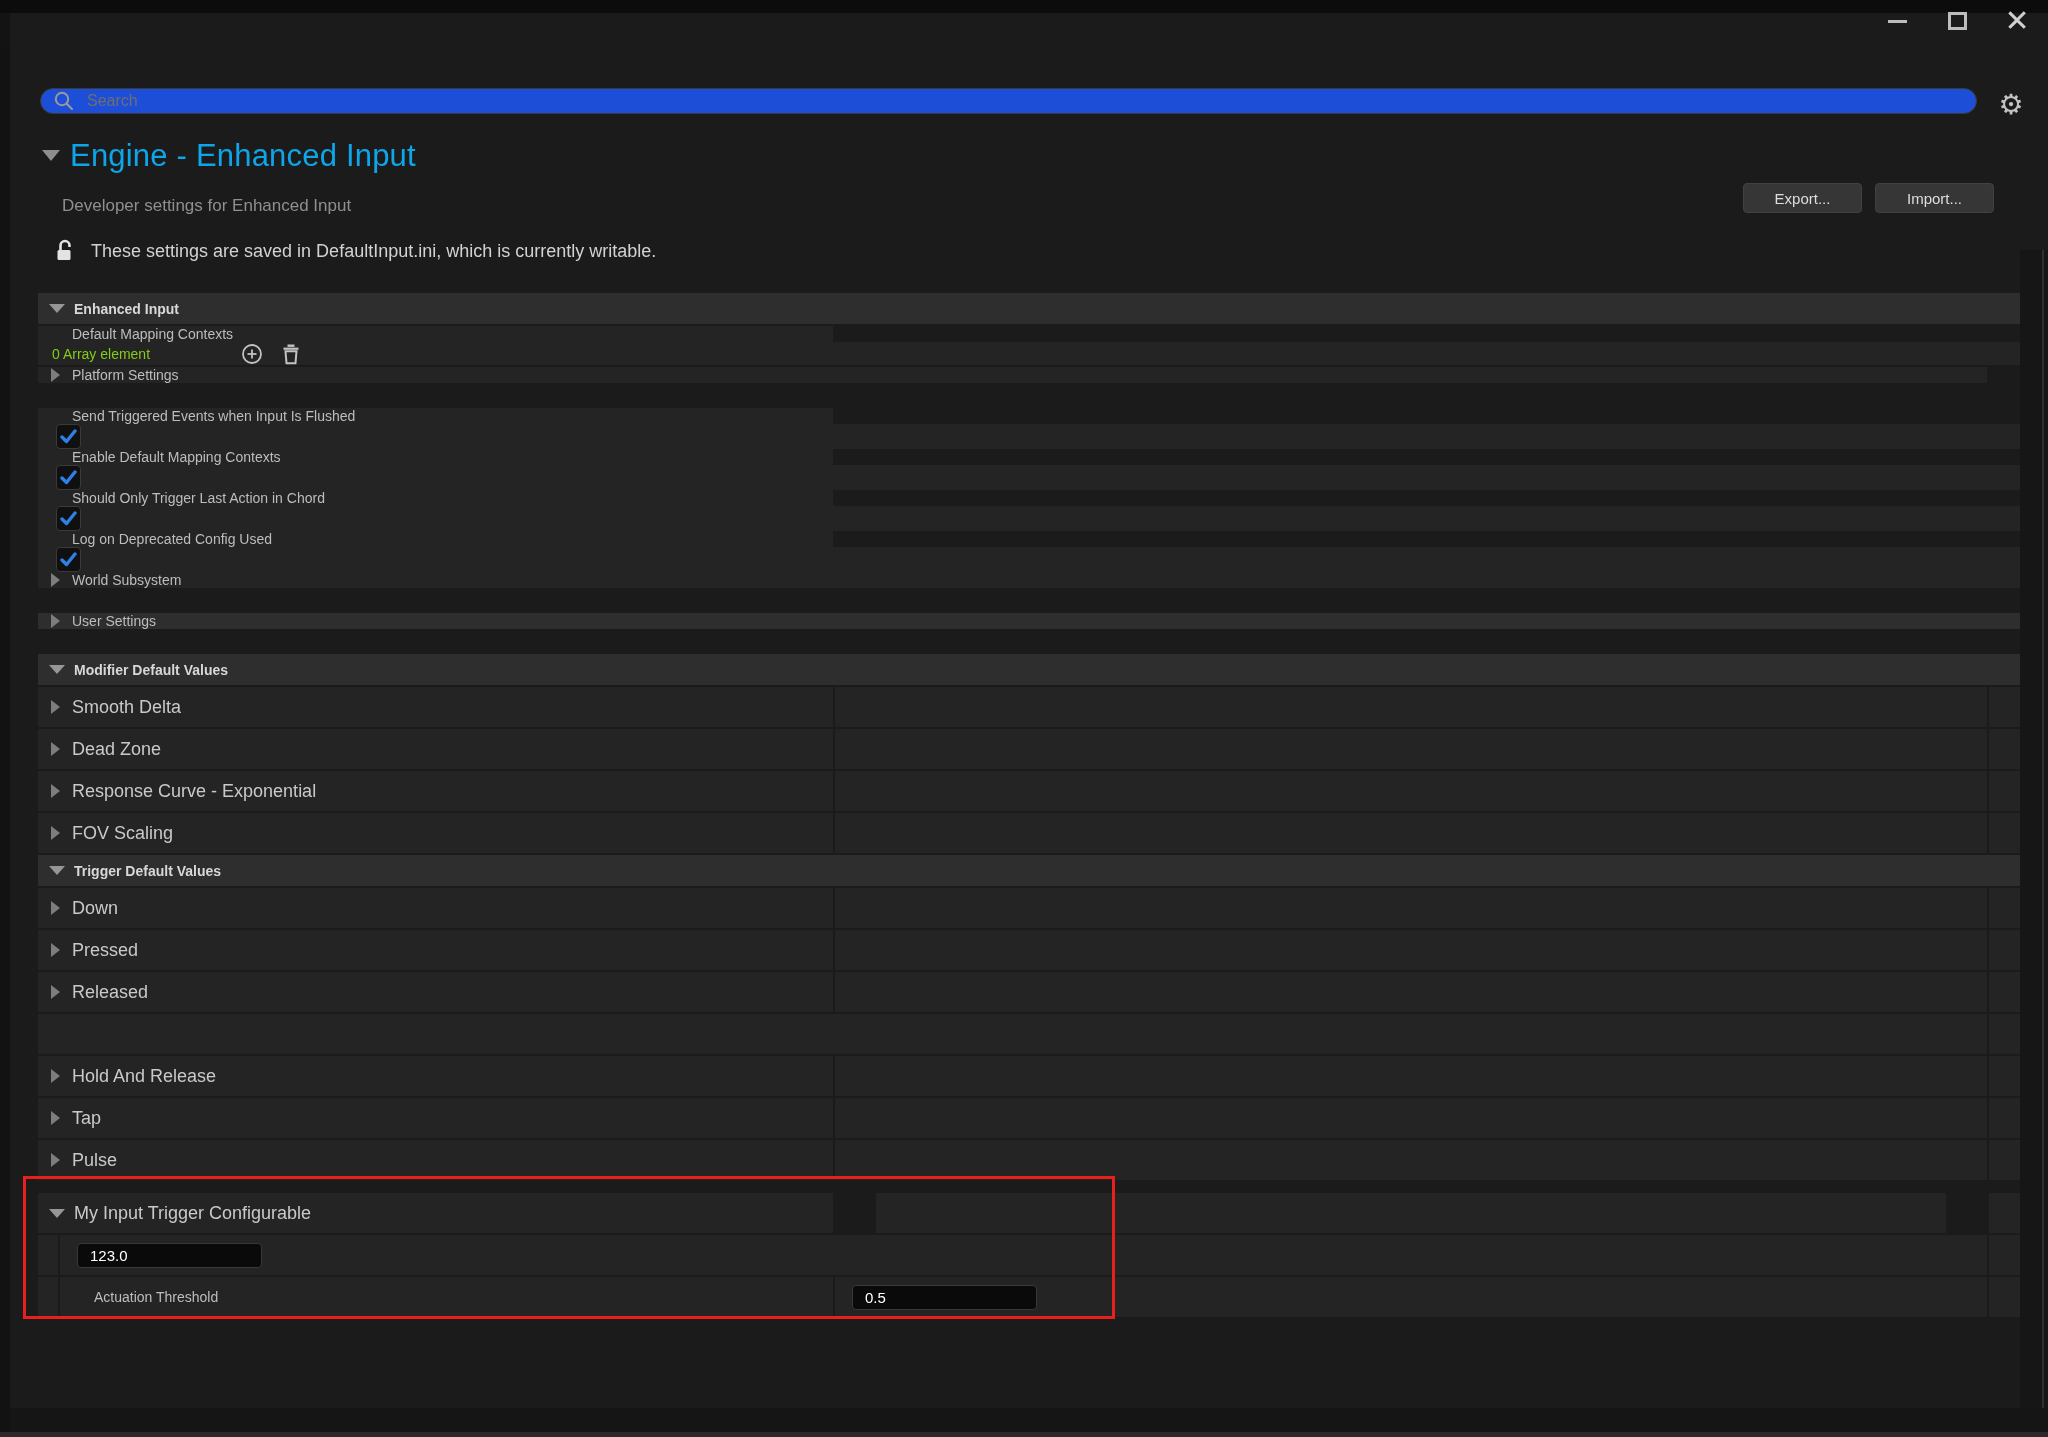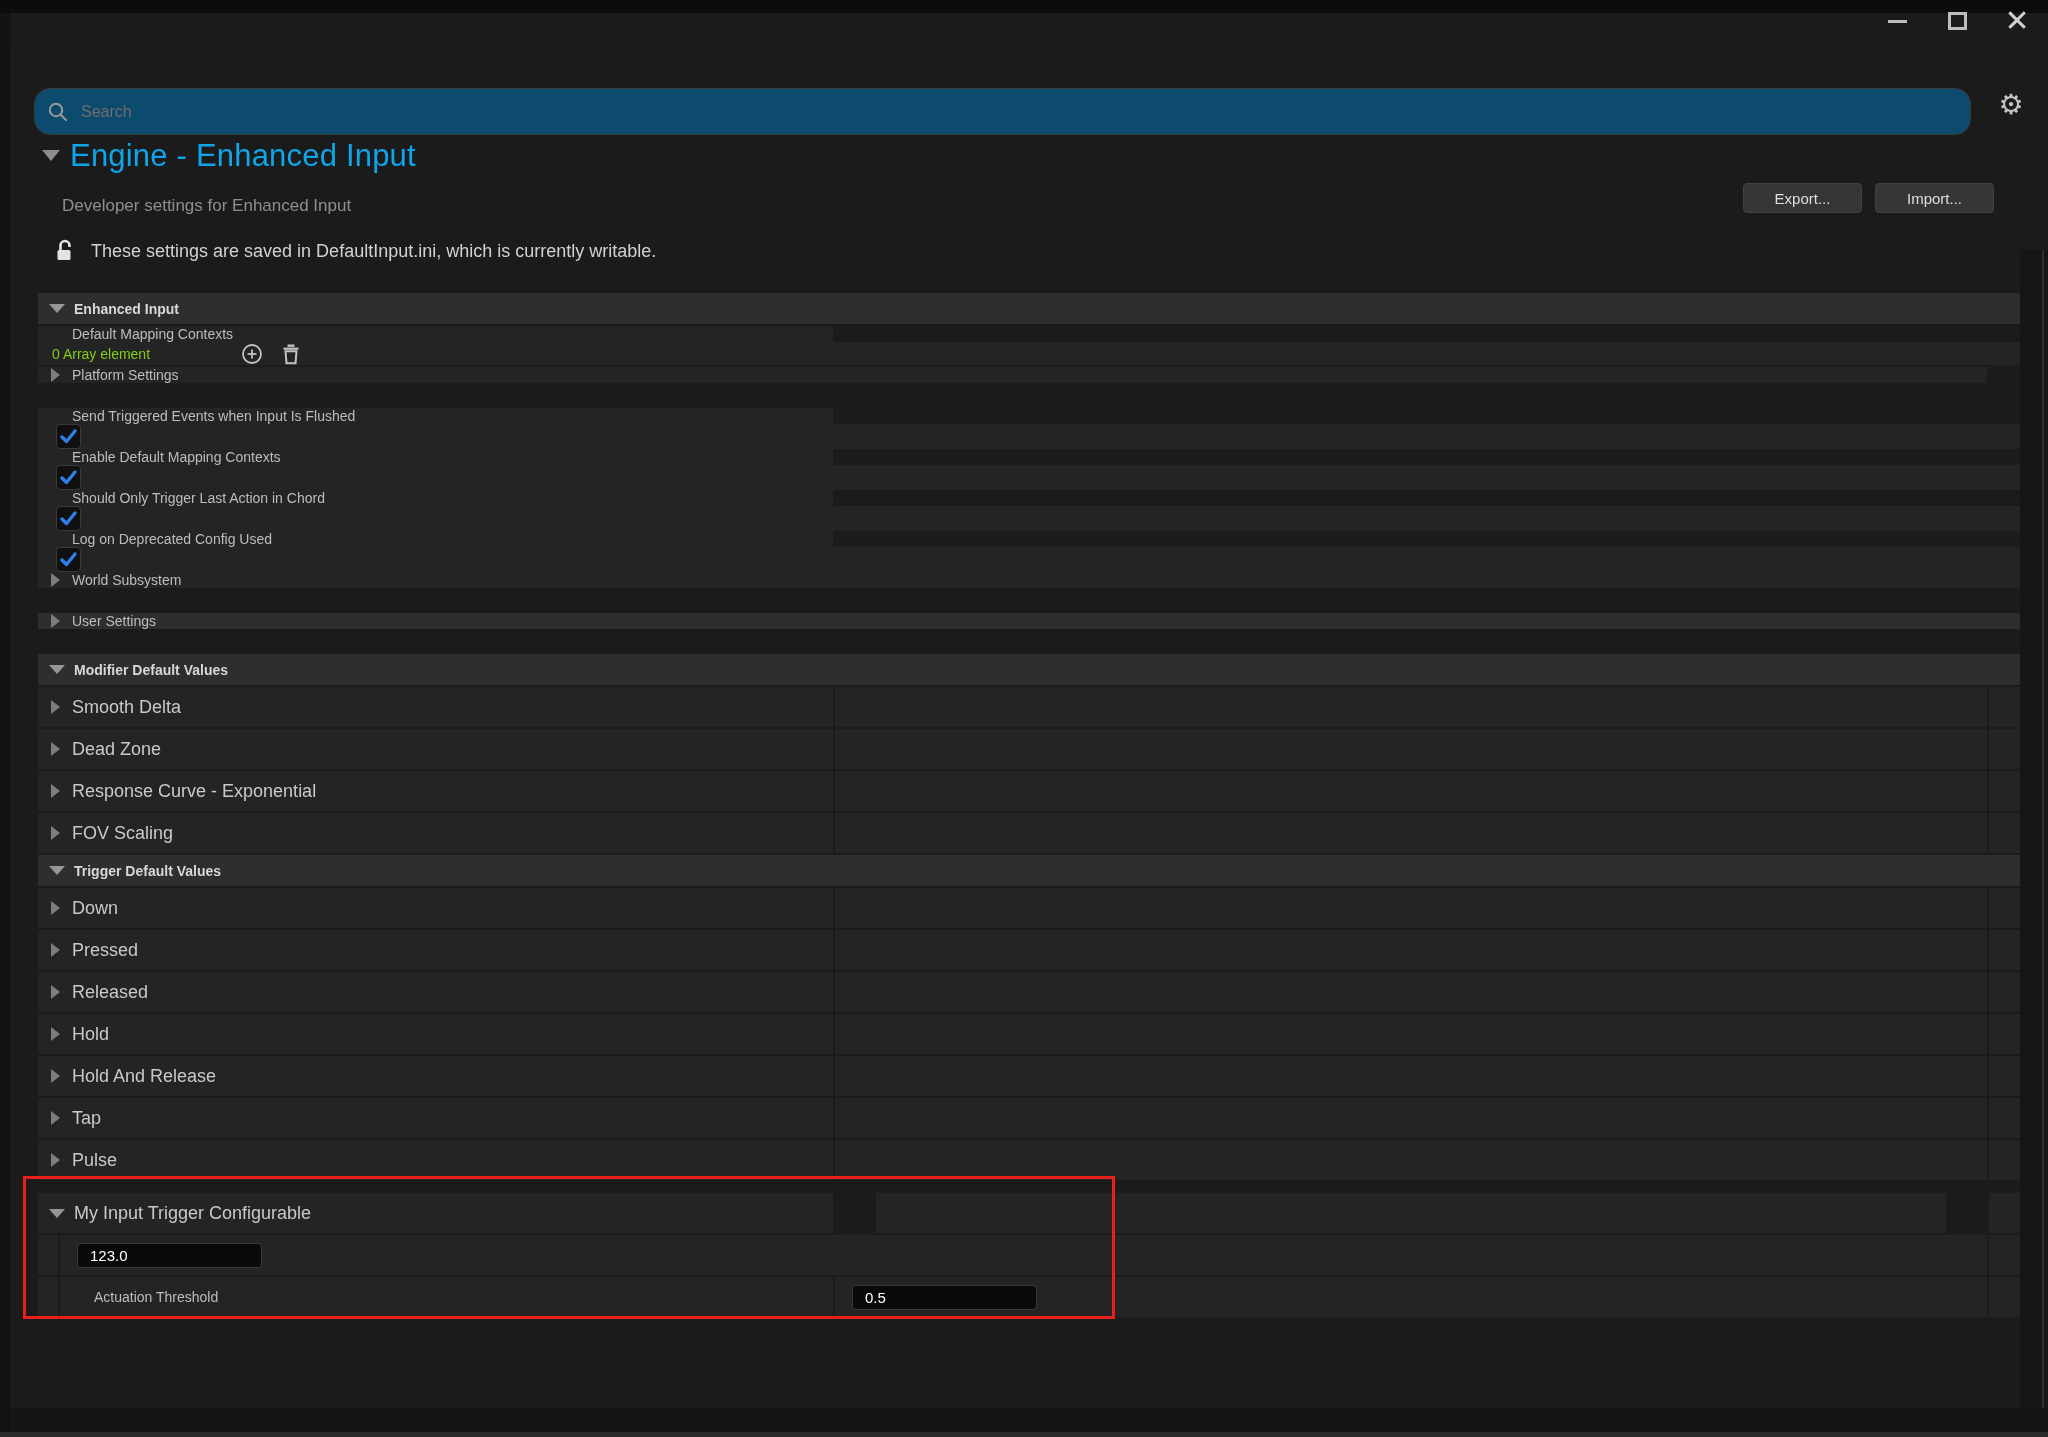--- a/index.html
+++ b/index.html
@@ -16,21 +16,21 @@
   #bottom-band{left:10px;top:1408px;width:2038px;height:24px;background:#151515;}
   #bottom-edge{left:0;top:1432px;width:2048px;height:5px;background:#2a2a2a;}
 
   #window-controls{right:18px;top:6px;display:flex;gap:34px;align-items:center;height:30px;}
   .win-btn{width:26px;height:26px;display:flex;align-items:center;justify-content:center;cursor:pointer;}
   .minimize-glyph{width:19px;height:0;border-top:3px solid #bdbdbd;display:block;}
   .maximize-glyph{width:13px;height:12px;border:3px solid #bdbdbd;display:block;}
   .close-glyph{color:#d0d0d0;font-size:30px;line-height:26px;font-weight:400;}
 
   
-  #search-bar{left:34px;top:88px;width:1937px;height:47px;background:#0c4a6e;
+  #search-bar{left:40px;top:88px;width:1937px;height:26px;background:#1d4ed8;
      border:1px solid #3a3a3a;border-radius:16px;display:flex;align-items:center;box-sizing:border-box;}
   #search-input{background:transparent;border:0;outline:none;color:#bdbdbd;font-size:16px;
      width:1750px;font-family:"Liberation Sans",sans-serif;}
   #search-input::placeholder{color:#6e6e6e;}
   #search-icon{margin:0 10px 0 12px;display:flex;}
   #gear-button{left:1994px;top:88px;width:34px;height:34px;display:flex;align-items:center;
      justify-content:center;cursor:pointer;}
   #gear-button span{font-size:28px;color:#c3c3c3;line-height:34px;}
 
   
@@ -296,24 +296,20 @@
     </div>
     <div class="row big h-big">
       <div class="cell cell-label ">
         <span class="tri-right"></span>
         <span class="lbl">Released</span>
       </div>
       <div class="cell cell-value"></div>
       <div class="cell cell-reset"></div>
     </div>
     <div class="row big h-big">
-      <div class="cell cell-label ">
-        <span class="tri-right"></span>
-        <span class="lbl">Hold</span>
-      </div>
       <div class="cell cell-value"></div>
       <div class="cell cell-reset"></div>
     </div>
     <div class="row big h-big">
       <div class="cell cell-label ">
         <span class="tri-right"></span>
         <span class="lbl">Hold And Release</span>
       </div>
       <div class="cell cell-value"></div>
       <div class="cell cell-reset"></div>

